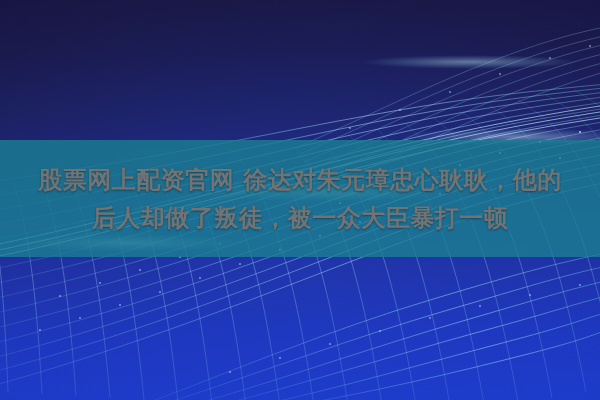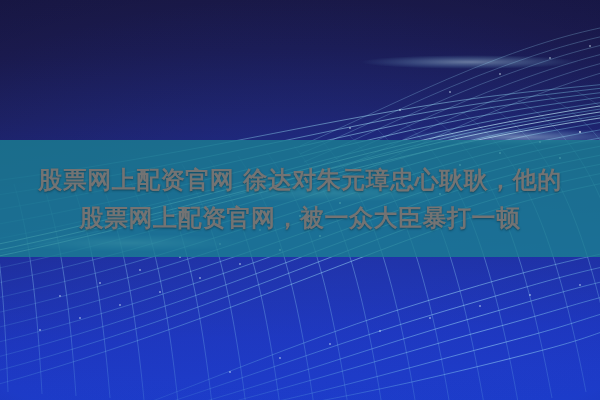--- a/index.html
+++ b/index.html
@@ -218,16 +218,16 @@
         <circle cx="450" cy="92" r="0.8"></circle>
           <circle cx="500" cy="74" r="0.8"></circle>
         <circle cx="550" cy="58" r="0.8"></circle>
           <circle cx="590" cy="46" r="0.8"></circle>
       </g>
     </svg>
   </div>
 
   <div class="caption-band">
     <div class="caption-line">股票网上配资官网 徐达对朱元璋忠心耿耿，他的</div>
-    <div class="caption-line">股票网上配资官网，被一众大臣暴打一顿</div>
+    <div class="caption-line">后人却做了叛徒，被一众大臣暴打一顿</div>
   </div>
 
 </div>
 
 </body></html>

